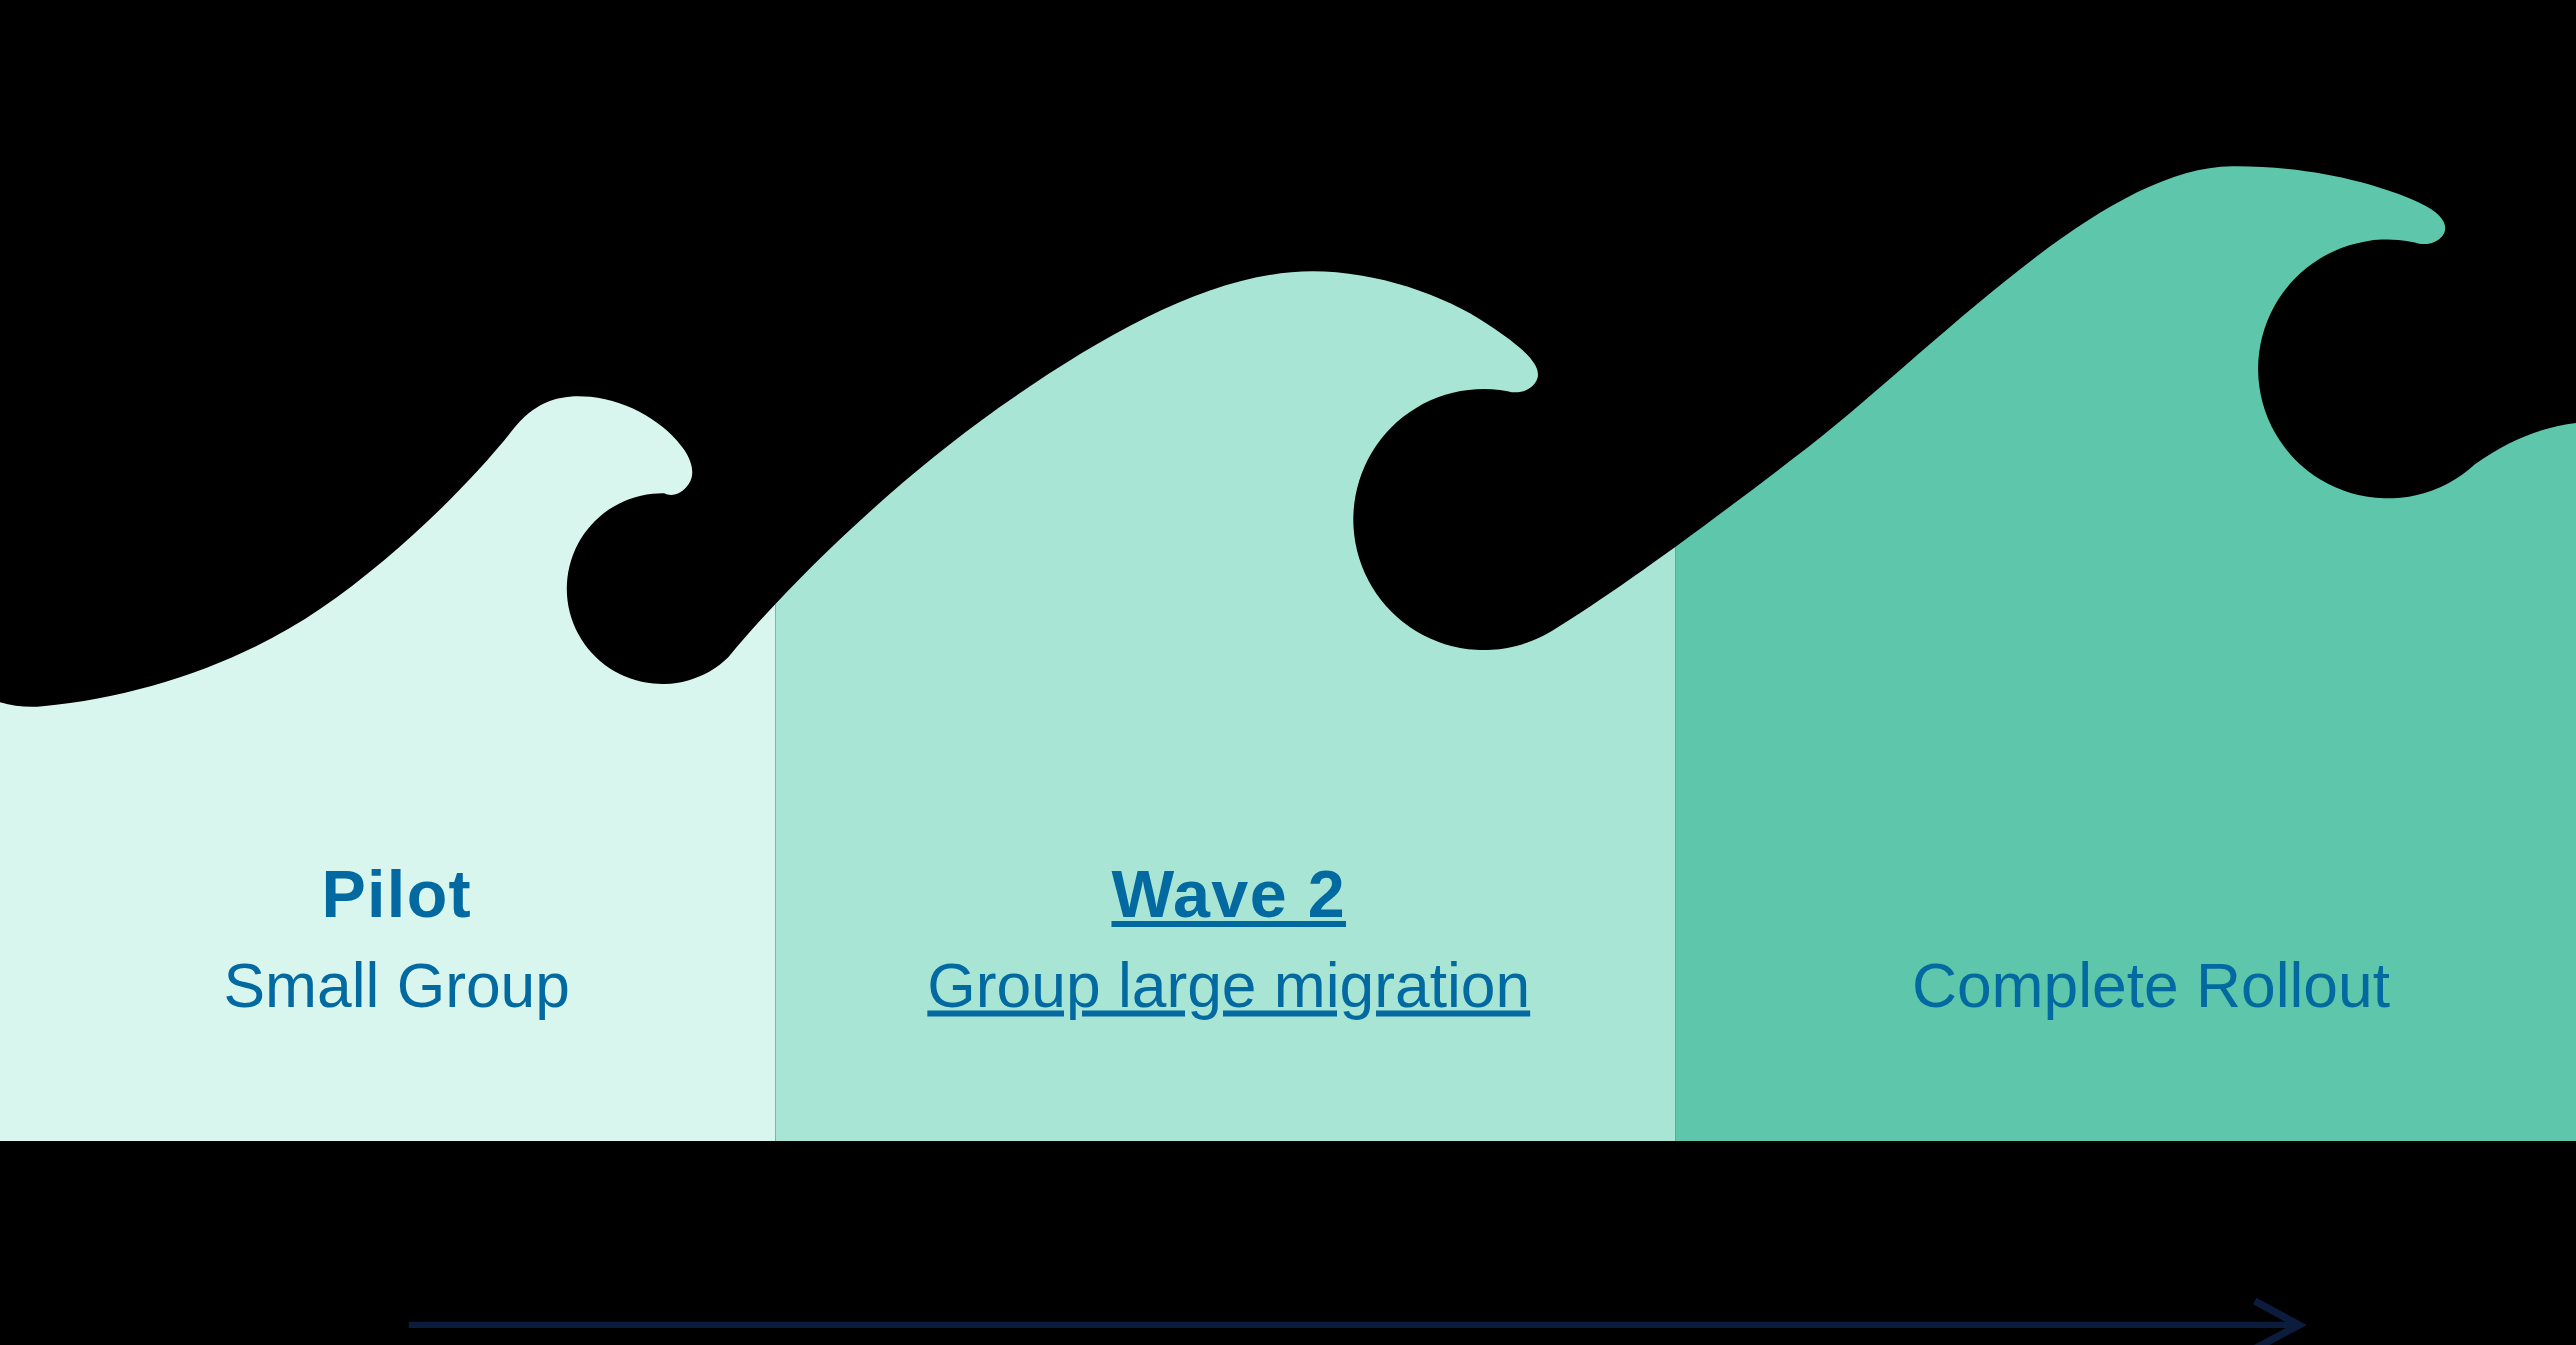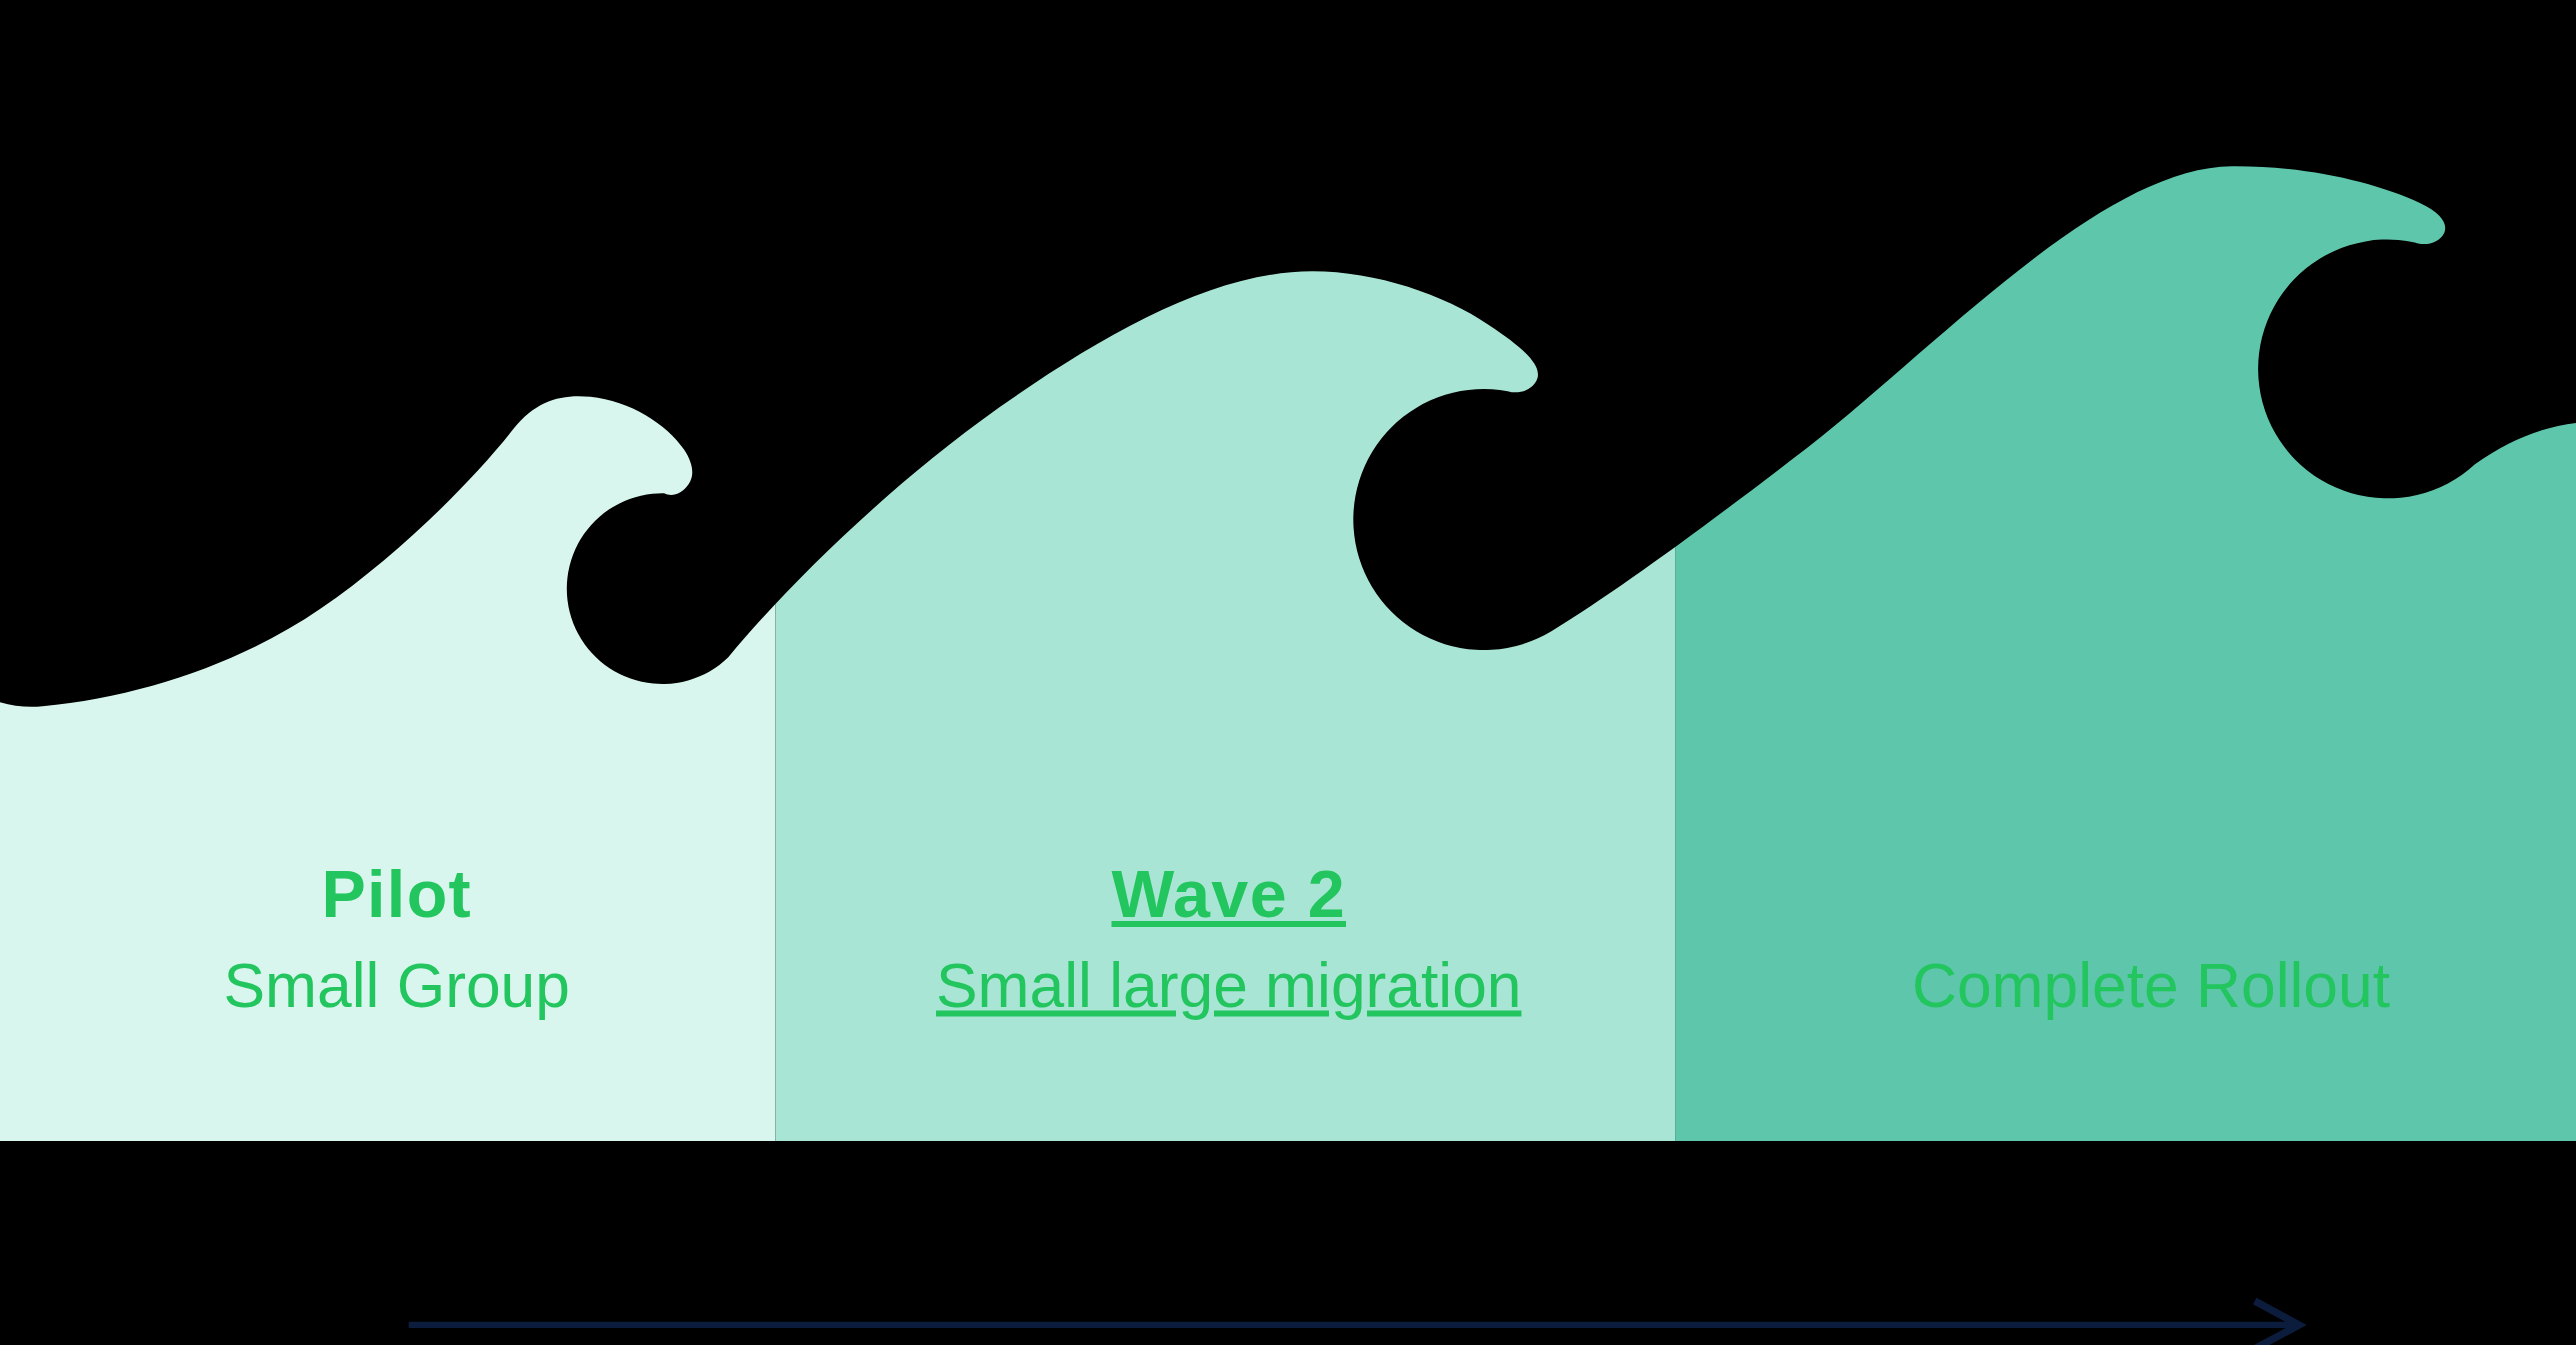--- a/index.html
+++ b/index.html
@@ -20,21 +20,21 @@
     inset: 0;
     width: 100%;
     height: 100%;
     display: block;
   }
   .wave-label {
     position: absolute;
     transform: translate(-50%, -50%);
     text-align: center;
     white-space: nowrap;
-    color: #22c55e;
+    color: #0369a1;
   }
   .wave-title {
     font-size: 2.58vw;
     font-weight: 700;
     letter-spacing: 0.02em;
   }
   .wave-subtitle {
     font-size: 2.42vw;
     font-weight: 400;
   }
@@ -88,18 +88,18 @@
     <g fill="none">
       <line x1="720" y1="2334" x2="4042" y2="2334" stroke-width="11" stroke="#0c1c3c"></line>
       <polyline points="3972,2292 4050,2334 3972,2376" stroke-width="13" stroke="#0c1c3c"></polyline>
     </g>
   </svg>
 
   <div class="wave-label wave-title label-row-title label-col-1">Pilot</div>
   <div class="wave-label wave-subtitle label-row-subtitle label-col-1">Small Group</div>
 
   <div class="wave-label wave-title label-row-title label-col-2">Wave 2</div>
-  <div class="wave-label wave-subtitle label-row-subtitle label-col-2">Small large migration</div>
+  <div class="wave-label wave-subtitle label-row-subtitle label-col-2">Group large migration</div>
 
   <div class="wave-label wave-subtitle label-row-subtitle label-col-3">Complete Rollout</div>
 
 </div>
 
 
 </body></html>

